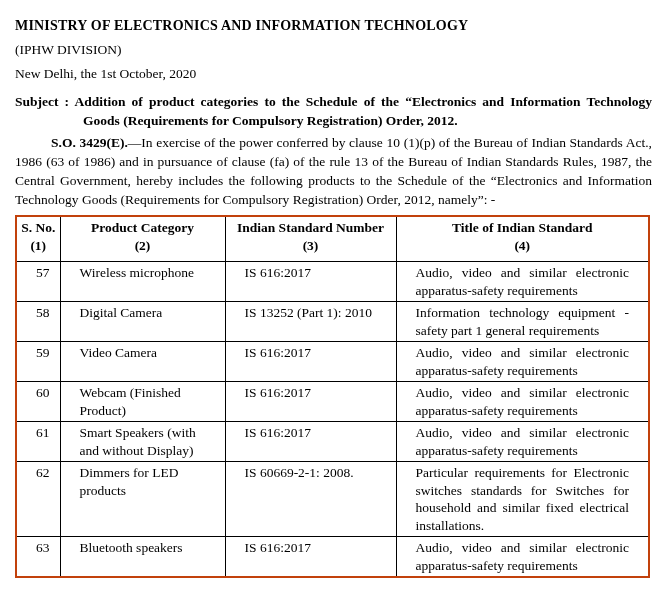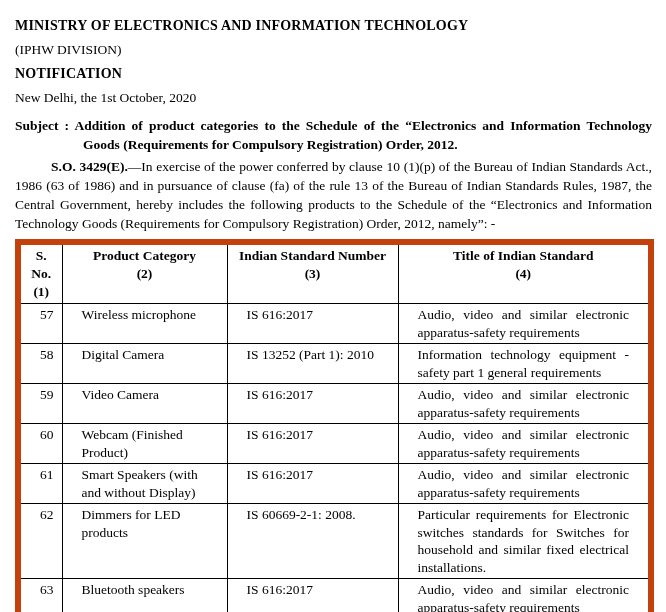--- a/index.html
+++ b/index.html
@@ -37,21 +37,21 @@
     line-height: 19px;
     text-align: justify;
     text-indent: 36px;
   }
 
   table.schedule {
     margin-top: 6px;
     border-collapse: collapse;
     table-layout: fixed;
     width: 633px;
-    border: 6px solid #c2410c;
+    border: 2px solid #c2410c;
   }
   table.schedule th, table.schedule td {
     border: 1px solid #000;
     vertical-align: top;
     font-size: 13.5px;
   }
   table.schedule th {
     font-weight: bold;
     text-align: center;
     line-height: 18px;
@@ -67,21 +67,20 @@
   td.c-title { text-align: justify; }
 </style>
 </head>
 <body>
 
 <div class="page">
 
   <div class="doc-header">
     <p class="line bold">MINISTRY OF ELECTRONICS AND INFORMATION TECHNOLOGY</p>
     <p class="line">(IPHW DIVISION)</p>
-    <p class="line bold">NOTIFICATION</p>
     <p class="line">New Delhi, the 1st October, 2020</p>
   </div>
 
   <p class="subject">
     <span>Subject :</span>
     <span>Addition of product categories to the Schedule of the “Electronics and Information Technology Goods (Requirements for Compulsory Registration) Order, 2012.</span>
   </p>
 
   <p class="body-para"><span class="bold">S.O. 3429(E).</span><span>—In exercise of the power conferred by clause 10 (1)(p) of the Bureau of Indian Standards Act., 1986 (63 of 1986) and in pursuance of clause (fa) of the rule 13 of the Bureau of Indian Standards Rules, 1987, the Central Government, hereby includes the following products to the Schedule of the “Electronics and Information Technology Goods (Requirements for Compulsory Registration) Order, 2012, namely”: -</span></p>
 

